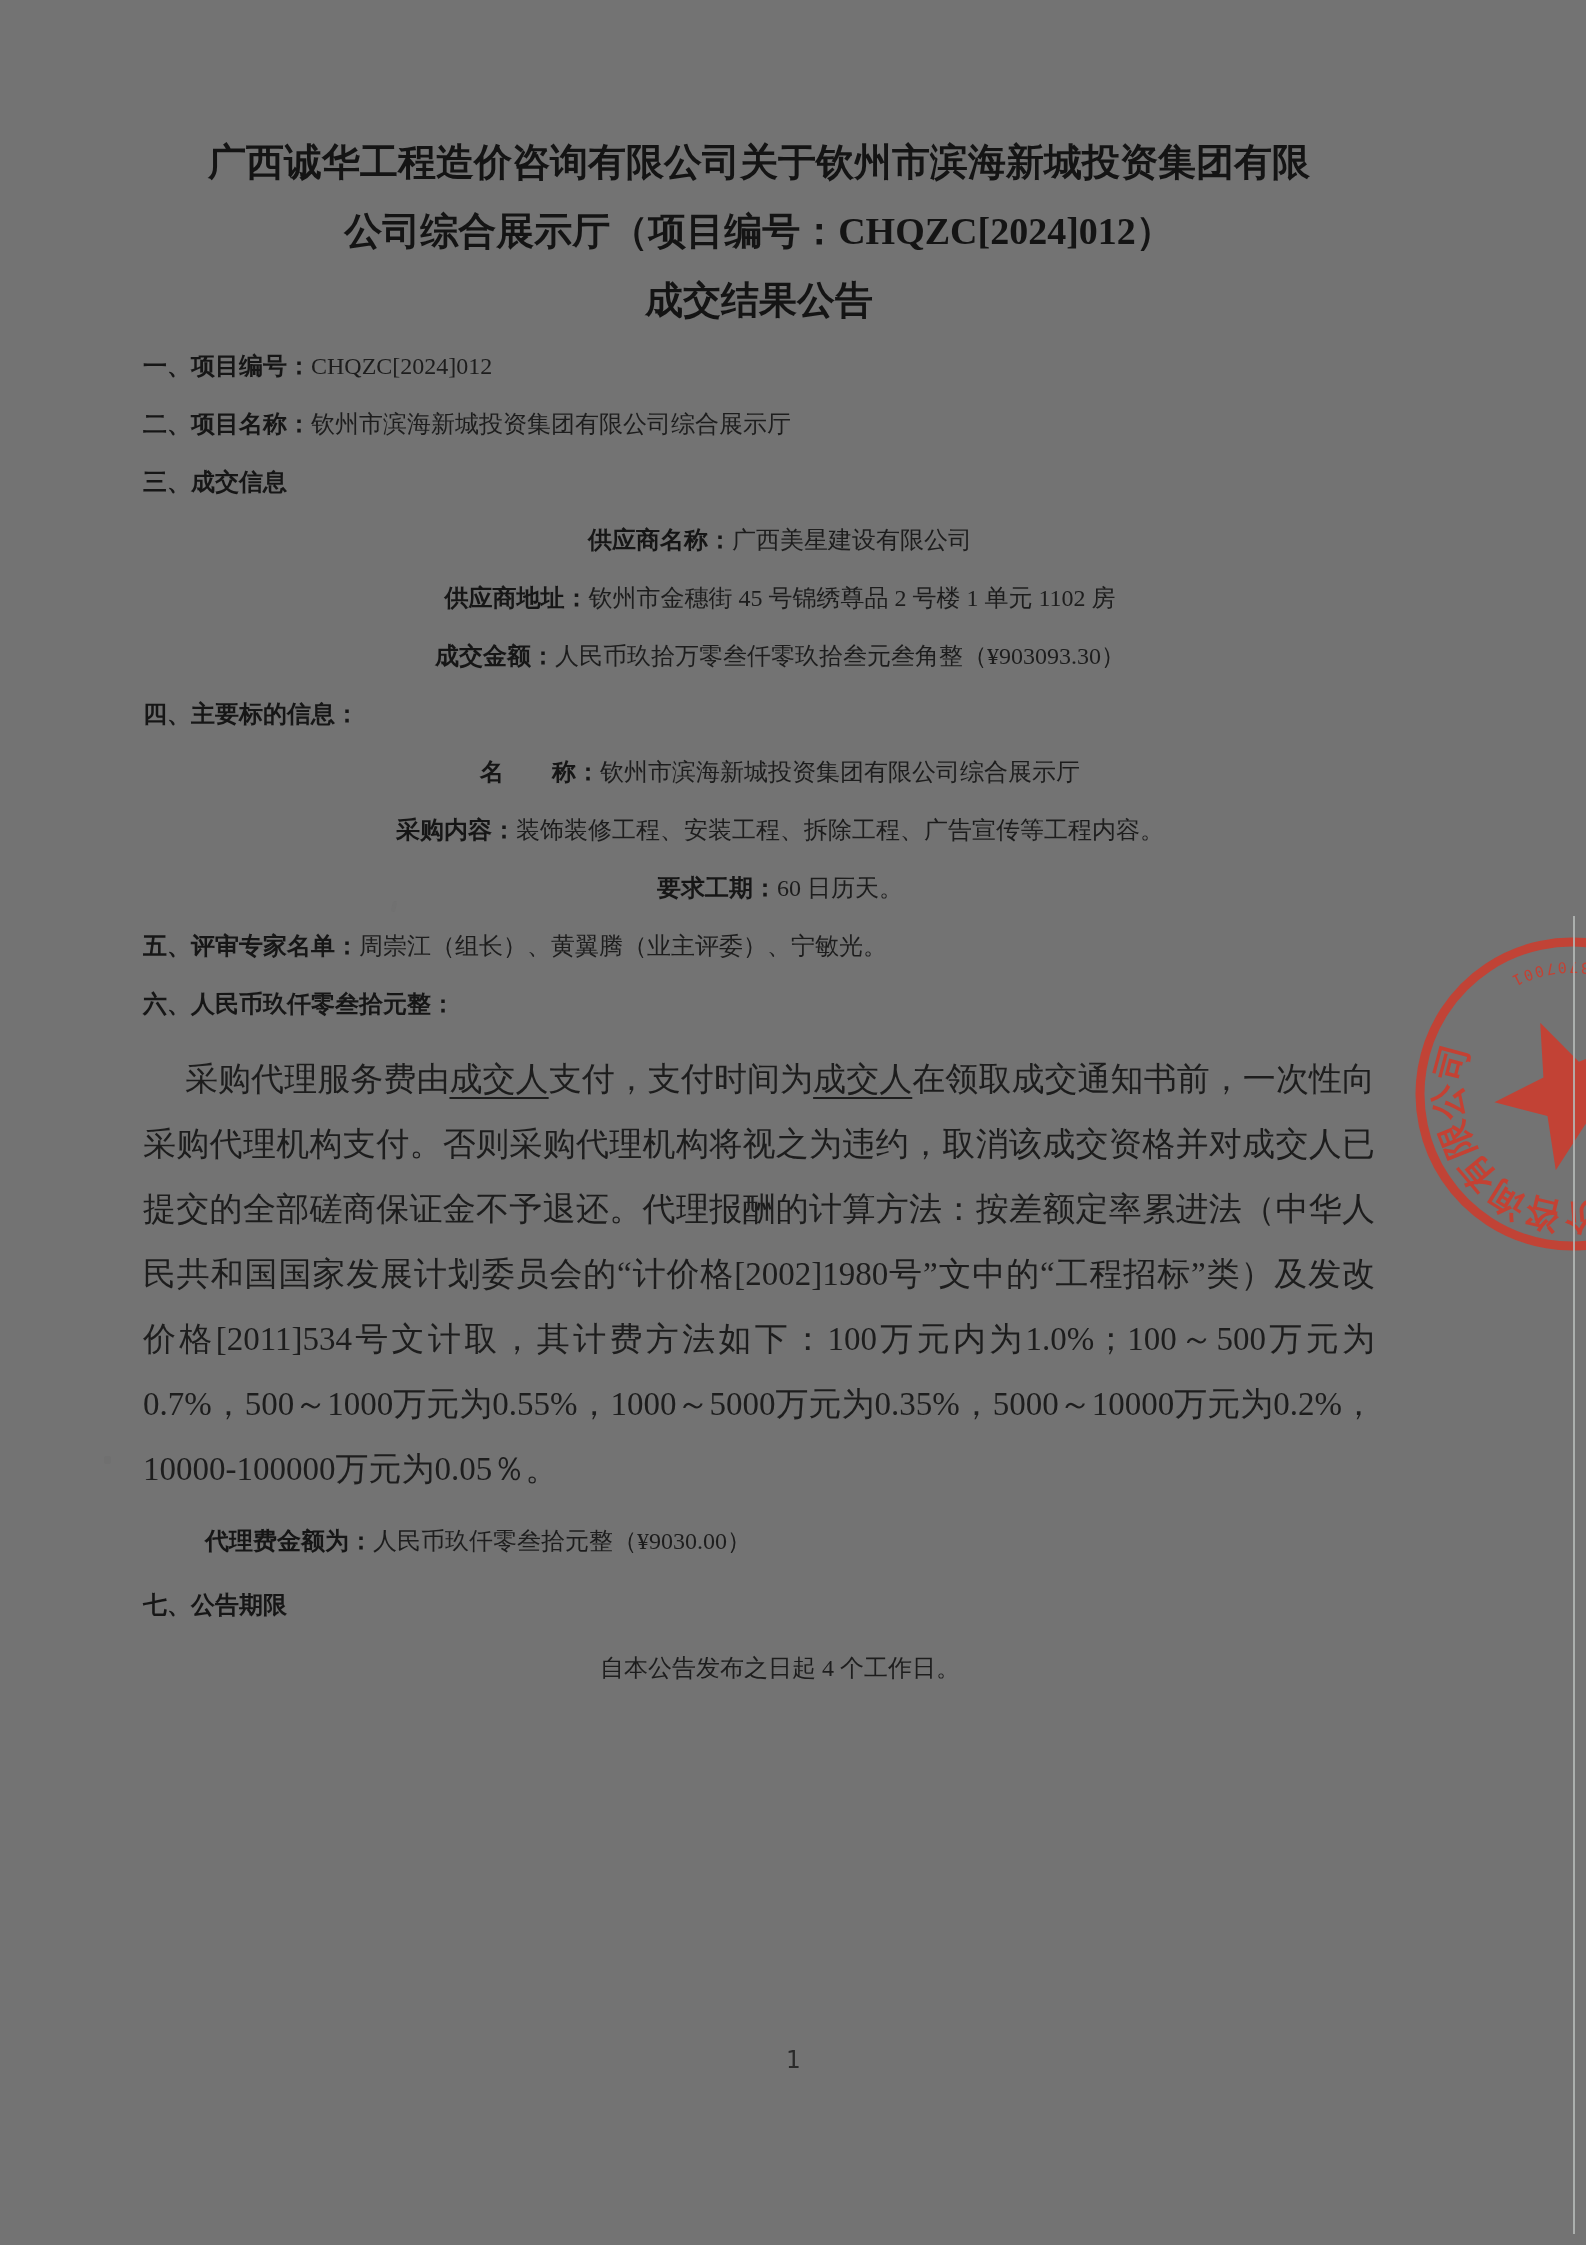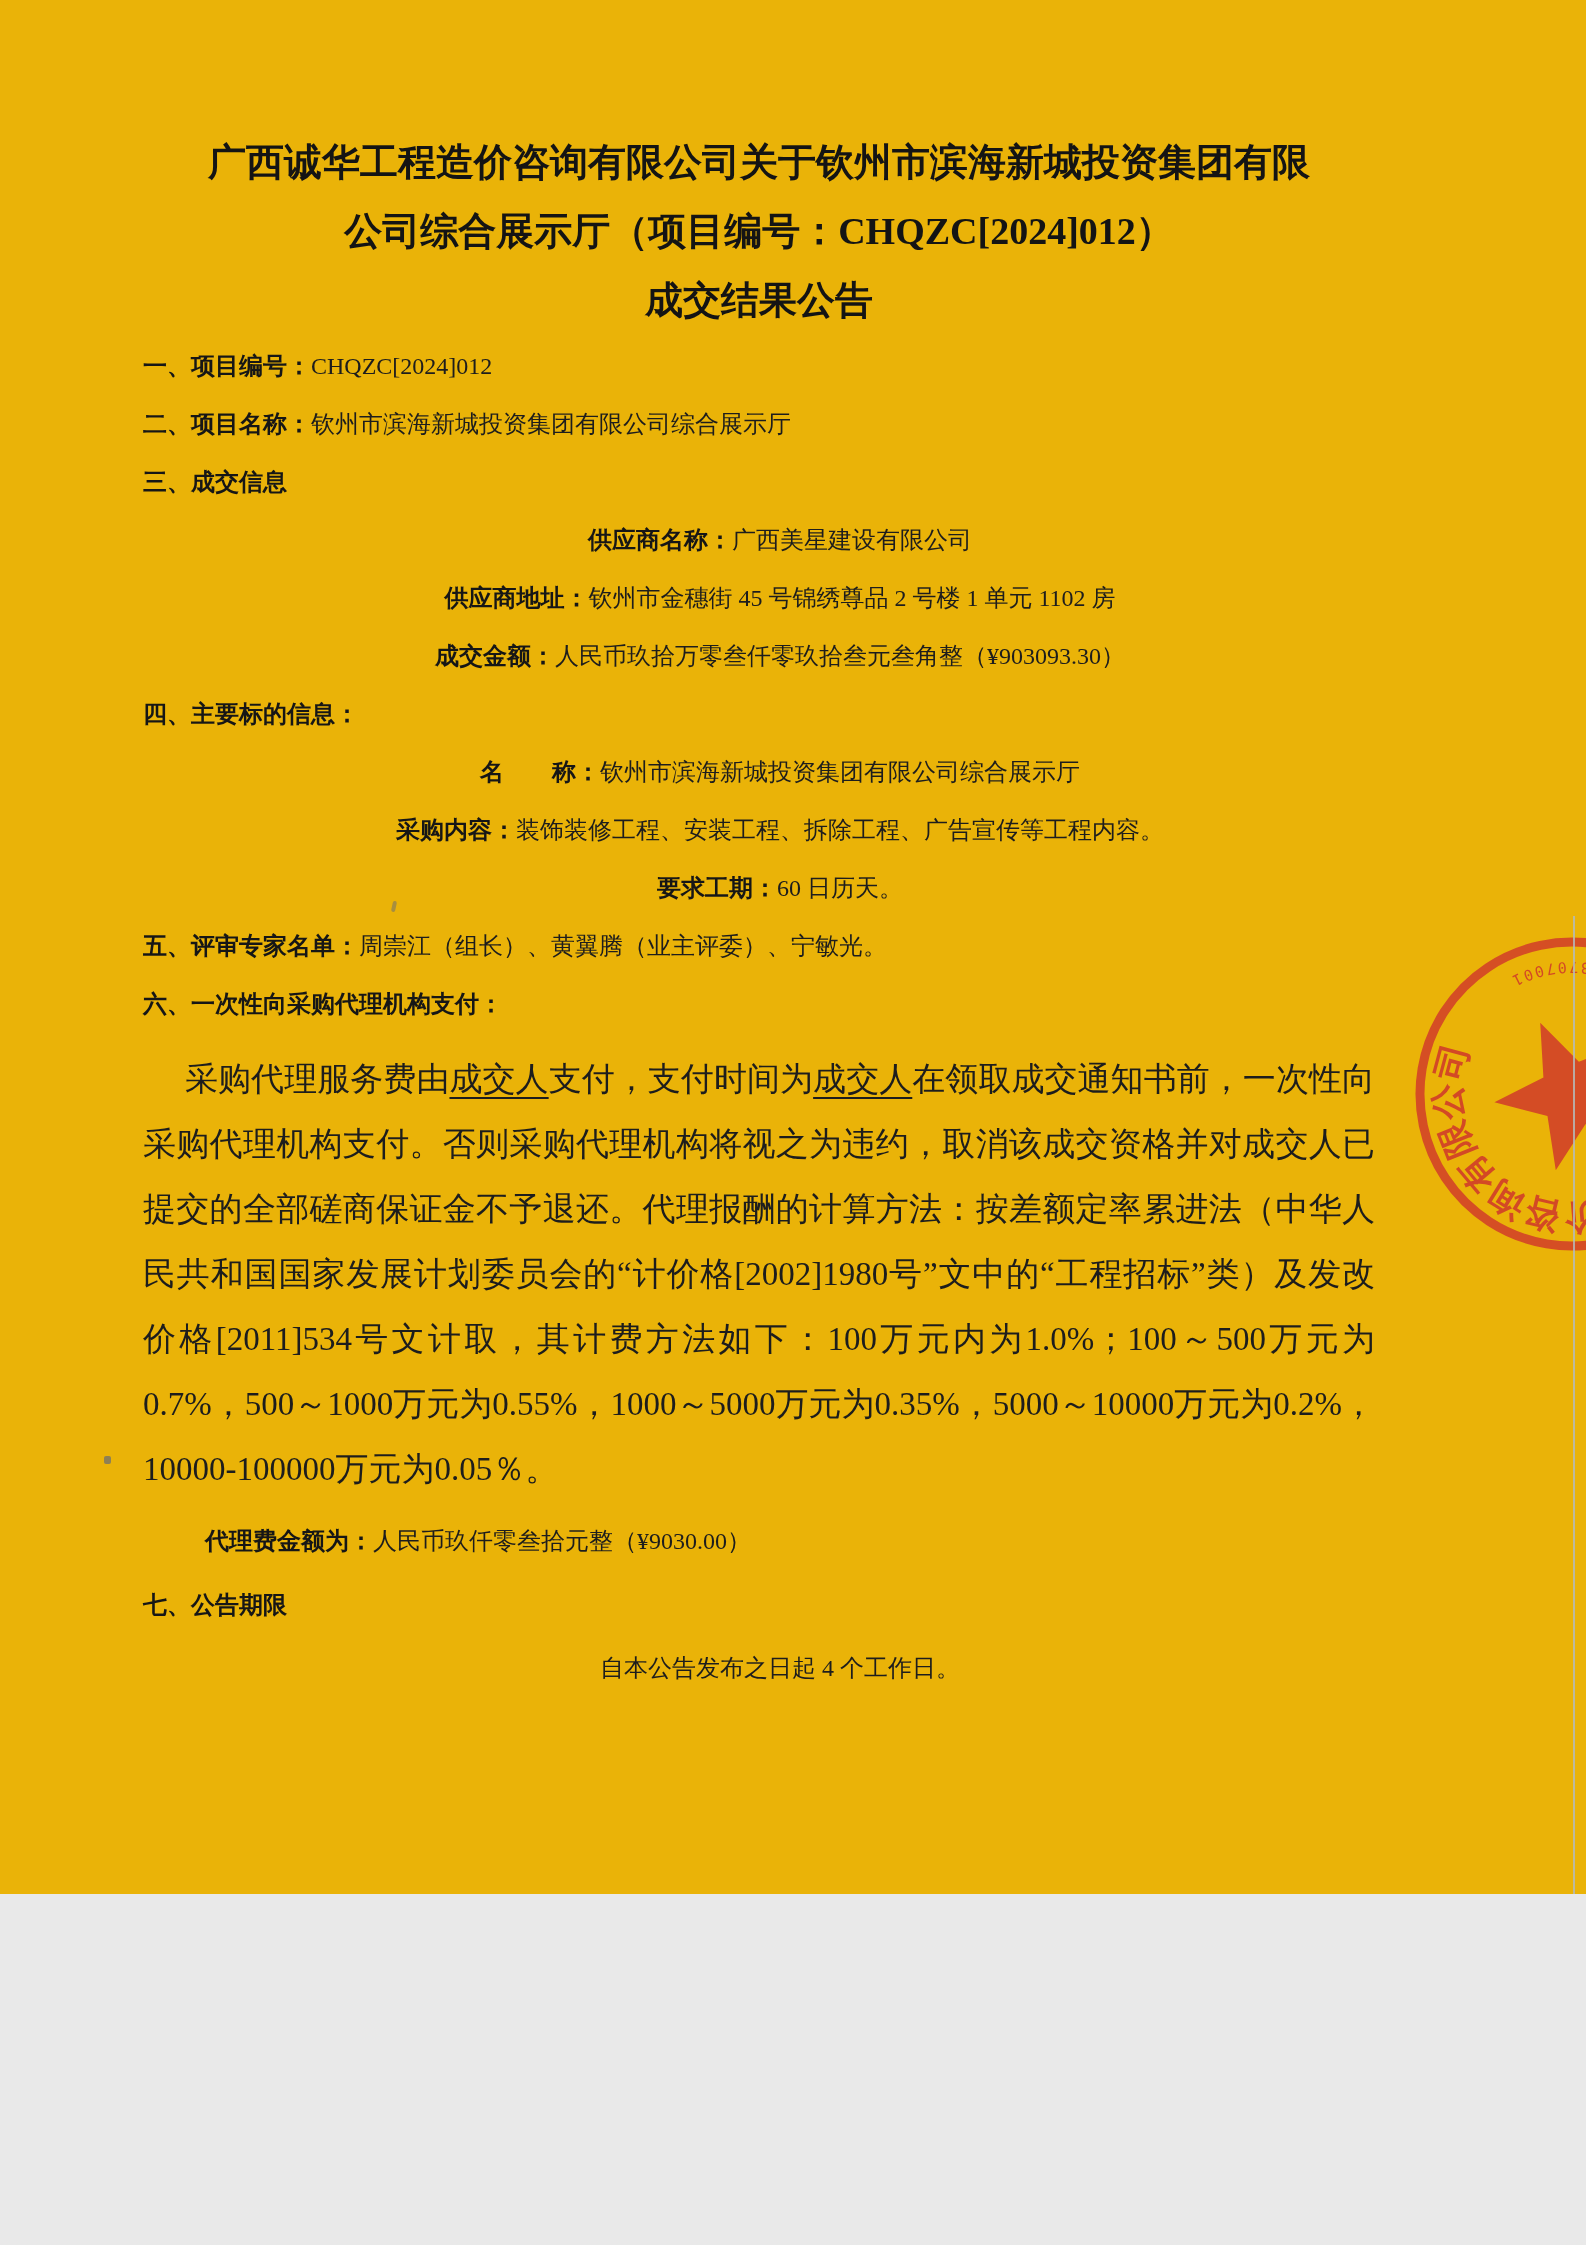--- a/index.html
+++ b/index.html
@@ -1,19 +1,19 @@
 <!DOCTYPE html>
 <html><head>
 <meta charset="utf-8">
 <style>
   html,body{margin:0;padding:0;}
   body{width:1586px;height:2245px;background:#e9e9e9;}
   .page{
-    position:relative;width:1586px;height:1894px;overflow:hidden;
-    background:#eab308;color:#1b1b1b;
+    position:relative;width:1586px;height:2245px;overflow:hidden;
+    background:#737373;color:#1b1b1b;
     font-family:"Liberation Serif","DejaVu Serif",serif;
   }
   .content{position:absolute;left:143px;top:128px;width:1232px;}
   .title{font-size:38px;font-weight:700;line-height:69px;text-align:center;
          font-family:"Liberation Serif","DejaVu Serif",serif;color:#141414;}
   .rows{margin-top:2px;}
   .row{font-size:24px;line-height:57px;white-space:nowrap;}
   .row.sub{padding-left:42px;text-align:center;}
   .row.indent2{padding-left:62px;}
   .lbl{font-family:"Liberation Sans","DejaVu Sans",sans-serif;font-weight:700;color:#161616;}
@@ -51,21 +51,21 @@
       <div class="row"><span class="lbl">二、</span><span class="lbl">项目名称：</span><span class="val">钦州市滨海新城投资集团有限公司综合展示厅</span></div>
       <div class="row"><span class="lbl">三、</span><span class="lbl">成交信息</span><span class="val"></span></div>
       <div class="row sub"><span class="lbl">供应商名称：</span><span class="val">广西美星建设有限公司</span></div>
       <div class="row sub"><span class="lbl">供应商地址：</span><span class="val">钦州市金穗街 45 号锦绣尊品 2 号楼 1 单元 1102 房</span></div>
       <div class="row sub"><span class="lbl">成交金额：</span><span class="val">人民币玖拾万零叁仟零玖拾叁元叁角整（¥903093.30）</span></div>
       <div class="row"><span class="lbl">四、</span><span class="lbl">主要标的信息：</span><span class="val"></span></div>
       <div class="row sub"><span class="lbl">名　　称：</span><span class="val">钦州市滨海新城投资集团有限公司综合展示厅</span></div>
       <div class="row sub"><span class="lbl">采购内容：</span><span class="val">装饰装修工程、安装工程、拆除工程、广告宣传等工程内容。</span></div>
       <div class="row sub"><span class="lbl">要求工期：</span><span class="val">60 日历天。</span></div>
       <div class="row"><span class="lbl">五、</span><span class="lbl">评审专家名单：</span><span class="val">周崇江（组长）、黄翼腾（业主评委）、宁敏光。</span></div>
-      <div class="row"><span class="lbl">六、</span><span class="lbl">一次性向采购代理机构支付：</span><span class="val"></span></div>
+      <div class="row"><span class="lbl">六、</span><span class="lbl">人民币玖仟零叁拾元整：</span><span class="val"></span></div>
     </div>
 
     <p class="para"><span>采购代理服务费由</span><span class="u">成交人</span><span>支付，支付时间为</span><span class="u">成交人</span><span>在领取成交通知书前，一次性向采购代理机构支付。否则采购代理机构将视之为违约，取消该成交资格并对成交人已提交的全部磋商保证金不予退还。代理报酬的计算方法：按差额定率累进法（中华人民共和国国家发展计划委员会的“计价格[2002]1980号”文中的“工程招标”类）及发改价格[2011]534号文计取，其计费方法如下：100万元内为1.0%；100～500万元为0.7%，500～1000万元为0.55%，1000～5000万元为0.35%，5000～10000万元为0.2%，10000-100000万元为0.05％。</span></p>
 
     <div class="row indent2"><span class="lbl">代理费金额为：</span><span class="val">人民币玖仟零叁拾元整（¥9030.00）</span></div>
 
     <div class="row" style="margin-top:6px;"><span class="lbl">七、</span><span class="lbl">公告期限</span></div>
 
     <div class="row sub" style="margin-top:6px;"><span class="val">自本公告发布之日起 4 个工作日。</span></div>
 

